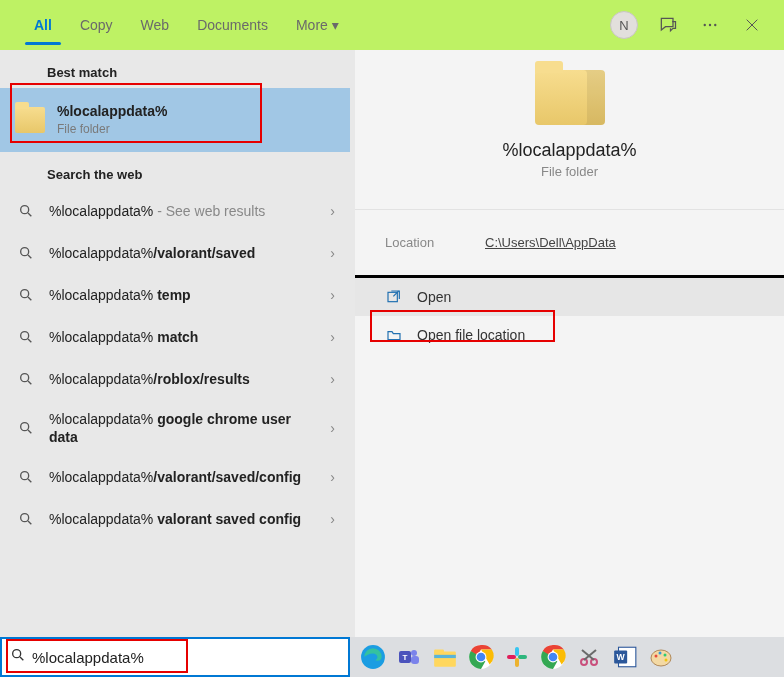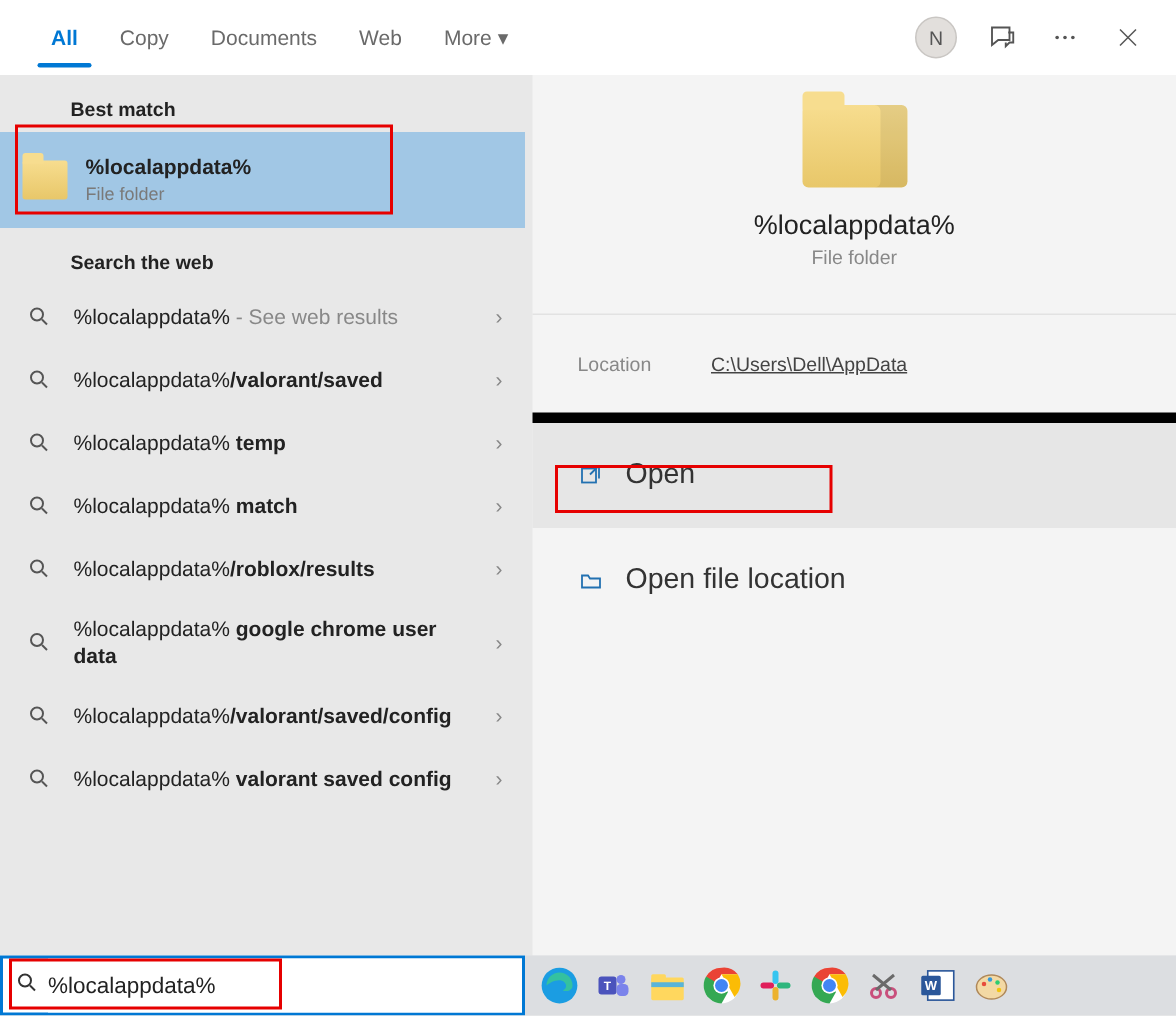--- a/index.html
+++ b/index.html
@@ -1,19 +1,19 @@
 <!DOCTYPE html>
 <html><head>
 <meta charset="utf-8">
 <style>
   * { box-sizing: border-box; margin: 0; padding: 0; font-family: "Segoe UI", Arial, sans-serif; }
   body { width: 784px; height: 677px; background: #e8e8e8; position: relative; overflow: hidden; }
 
   
-  .top-tabs { height: 50px; background: #ffffff; display: flex; align-items: center; padding: 0 10px 0 20px; }
+  .top-tabs { height: 50px; background: #bef264; display: flex; align-items: center; padding: 0 10px 0 20px; }
   .tab { padding: 0 14px; height: 50px; display: flex; align-items: center; font-size: 14px; color: #6a6a6a; cursor: pointer; position: relative; }
   .tab.active { color: #0078d4; font-weight: 600; }
   .tab.active::after { content:""; position:absolute; left:10%; right:10%; bottom:5px; height:3px; background:#0078d4; border-radius:2px; }
   .tab .chev { margin-left:4px; }
   .top-right { margin-left:auto; display:flex; align-items:center; gap:18px; padding-right:10px; }
   .avatar { width:28px; height:28px; border-radius:50%; background:#e2dfdc; border:1px solid #c9c6c3; display:flex; align-items:center; justify-content:center; font-size:13px; color:#555; }
   .icon-btn { width:24px; height:24px; color:#555; cursor:pointer; display:flex; align-items:center; justify-content:center; }
 
   
   .cols { display:flex; height: calc(677px - 50px - 40px); }
@@ -31,24 +31,24 @@
   .result-text .sub { font-size:12px; color:#7a7a7a; margin-top:2px;}
   .chevr { color:#888; font-size:14px; padding-left:8px;}
   .result-item strong, .bold { font-weight:600; }
 
   
   .right { flex:1; background:#f4f4f4; display:flex; flex-direction:column; padding-top:20px;}
   .big-folder { width:70px; height:55px; background:linear-gradient(#f7dd8f,#e8c769); border-radius:4px; margin:0 auto; position:relative; box-shadow: inset -18px 0 0 rgba(0,0,0,0.07);}
   .big-folder::before{content:"";position:absolute;top:-9px;left:0;width:28px;height:12px;background:#f7dd8f;border-radius:3px 3px 0 0;}
   .big-title { text-align:center; font-size:18px; margin-top:15px; color:#222;}
   .big-sub { text-align:center; font-size:13px; color:#888; margin-top:3px;}
-  .meta-row { display:flex; gap:19px; padding: 25px 30px 25px 30px; font-size:13px; border-bottom:7px solid #000000;}
+  .meta-row { display:flex; gap:30px; padding: 25px 30px 25px 30px; font-size:13px; border-bottom:3px solid #000000;}
   .meta-label { color:#888; width:70px;}
   .meta-val { color:#444; text-decoration:underline; cursor:pointer;}
-  .action-row { display:flex; align-items:center; padding: 24px 30px; font-size:19px; color:#333; cursor:pointer;}
+  .action-row { display:flex; align-items:center; padding: 10px 30px; font-size:14px; color:#333; cursor:pointer;}
   .action-row.hover { background:#e6e6e6; }
   .action-row .aicon { width:18px; height:18px; margin-right:14px; color:#2271b1; display:flex; align-items:center; justify-content:center;}
 
   
   .redbox { position:absolute; border:2.5px solid #e60000; pointer-events:none; }
 
   
   .bottom { position:absolute; left:0; bottom:0; width:784px; height:40px; display:flex; }
   .search-box { width:350px; height:40px; background:#fff; border:2px solid #0078d4; display:flex; align-items:center; padding-left:8px;}
   .search-box .sicon{ color:#333; margin-right:6px;}
@@ -57,22 +57,22 @@
   .tb-icon { width:34px; height:34px; border-radius:4px; display:flex; align-items:center; justify-content:center; flex-shrink:0;}
 
   .sep { width:5px; background:#e8e8e8; }
 </style>
 </head>
 <body>
 
 <div class="top-tabs">
   <div class="tab active">All</div>
   <div class="tab">Copy</div>
+  <div class="tab">Web</div>
   <div class="tab">Documents</div>
-  <div class="tab">Web</div>
   <div class="tab">
     <span>More</span>
     <span class="chev">▾</span>
   </div>
   <div class="top-right">
     <div class="avatar">N</div>
     <div class="icon-btn">
       <svg width="20" height="20" viewBox="0 0 24 24" fill="none" stroke="currentColor" stroke-width="1.5">
           <path d="M4 4h14v10H9l-5 4V4z"></path>
           <path d="M17 8h4v8h-3l-3 3v-3"></path>

